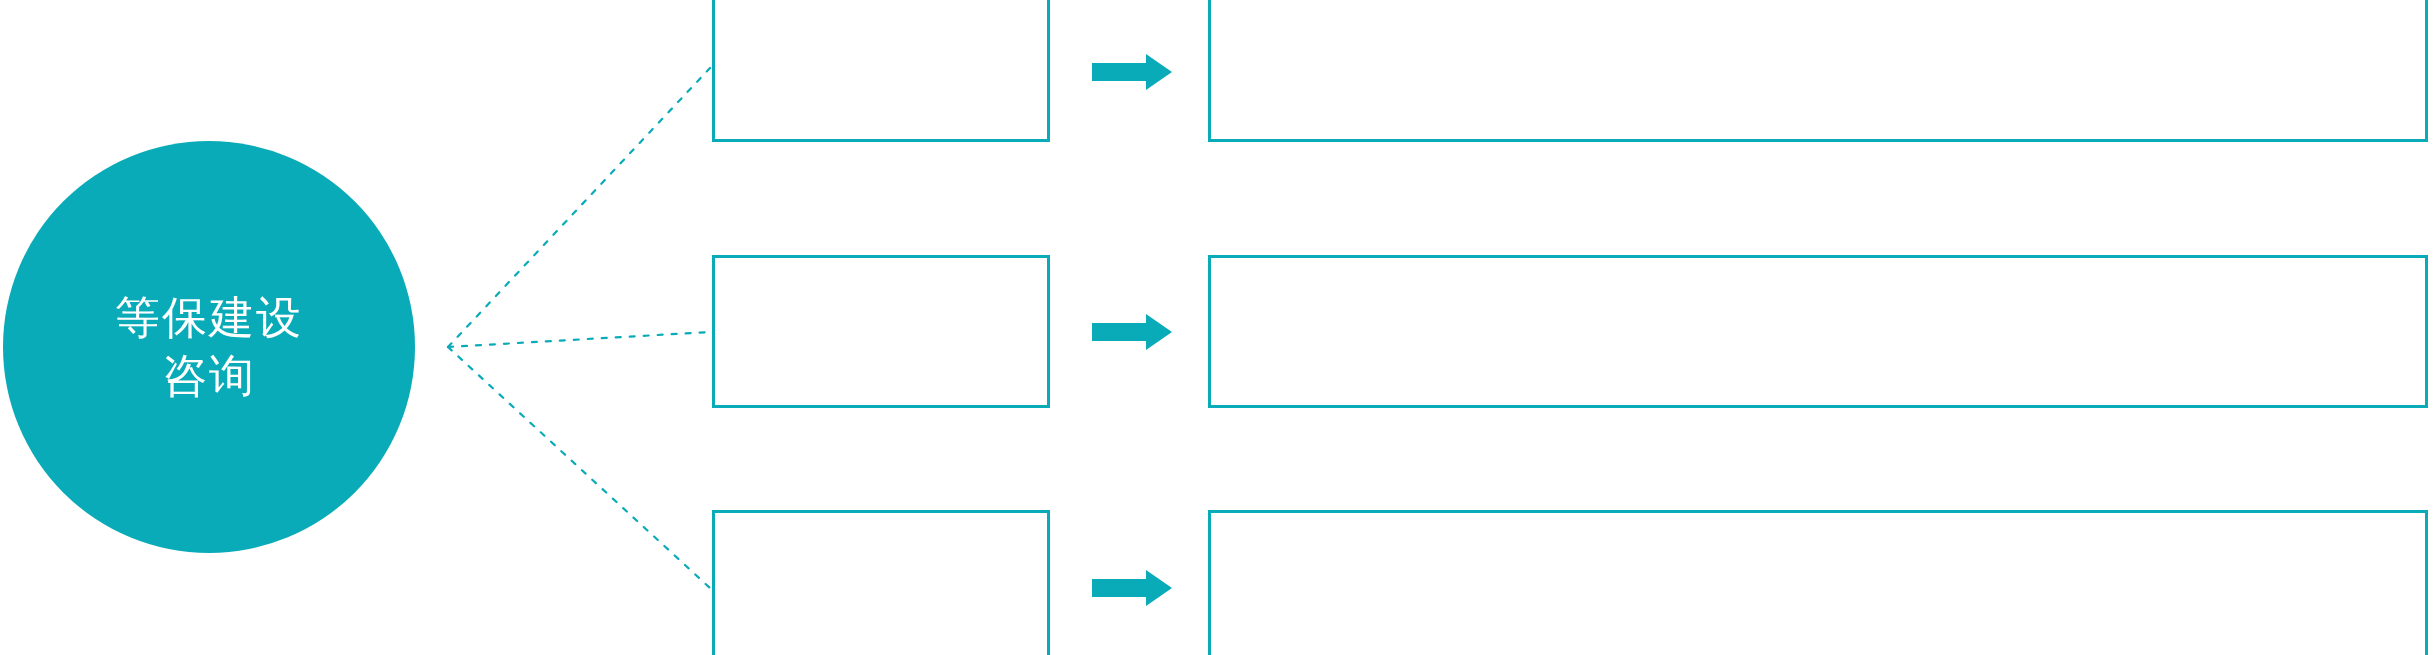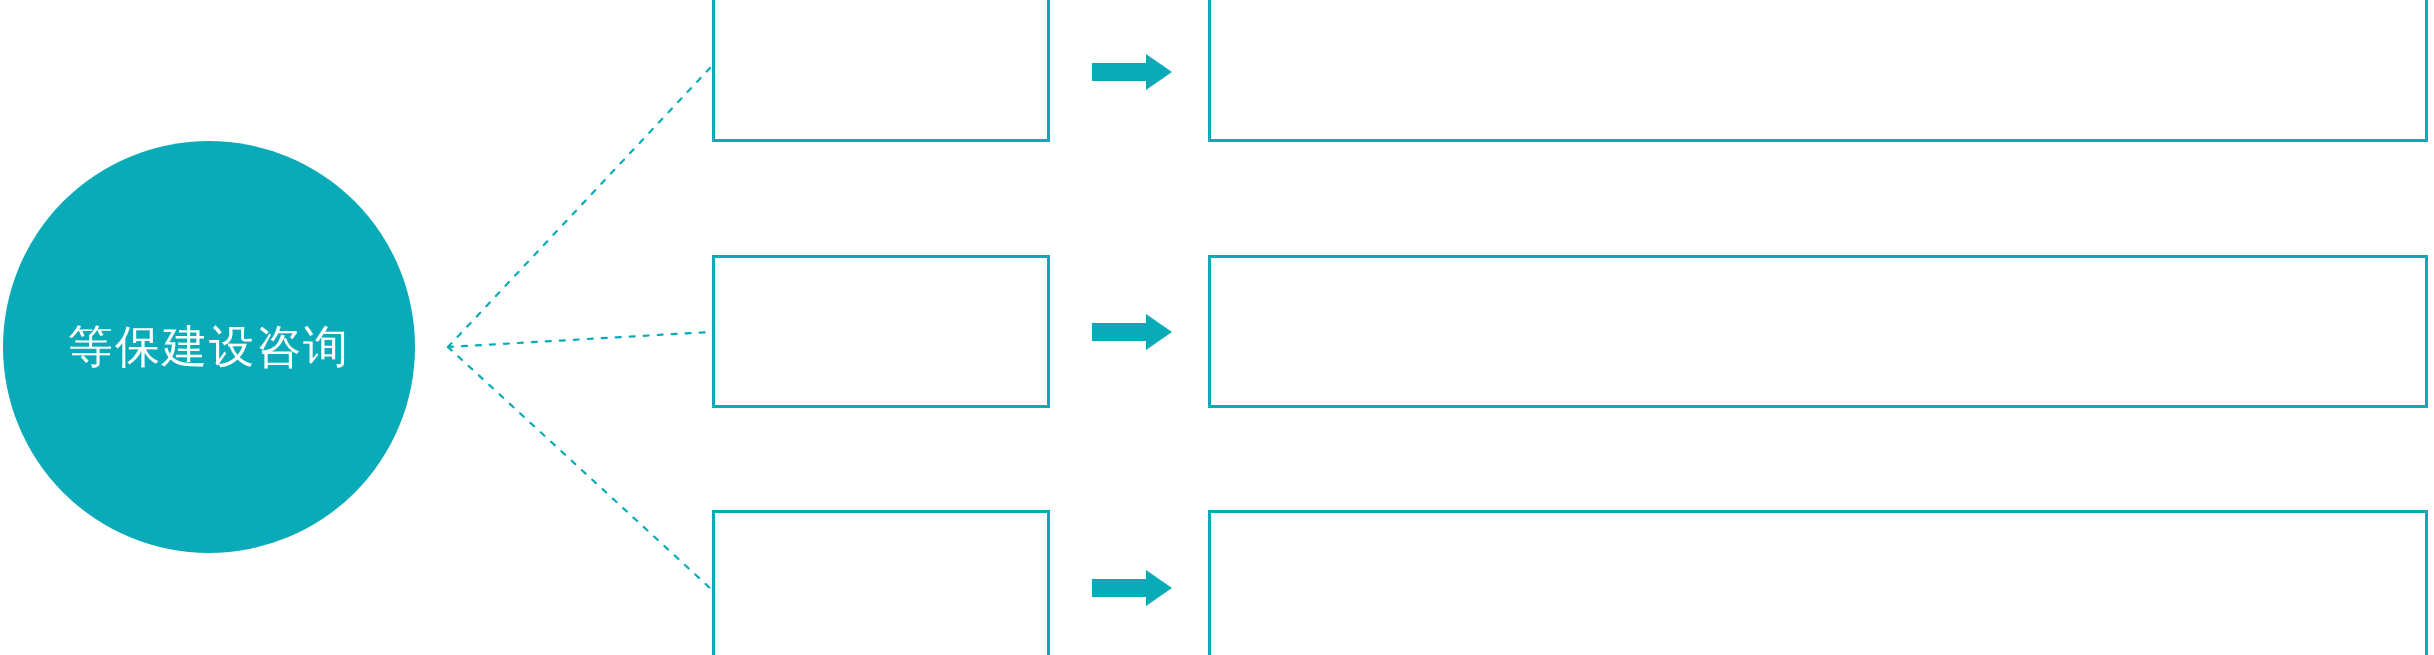--- a/index.html
+++ b/index.html
@@ -22,21 +22,21 @@
   
   .hub {
     position: absolute;
     left: 3px;
     top: 141px;
     width: 412px;
     height: 412px;
     border-radius: 50%;
     background: #0AABB8;
     display: flex;
-    flex-direction: row;
+    flex-direction: column;
     align-items: center;
     justify-content: center;
     box-sizing: border-box;
   }
   .hub-line {
     color: #ffffff;
     font-size: 45px;
     line-height: 1.30;
     letter-spacing: 2px;
     font-weight: 400;

